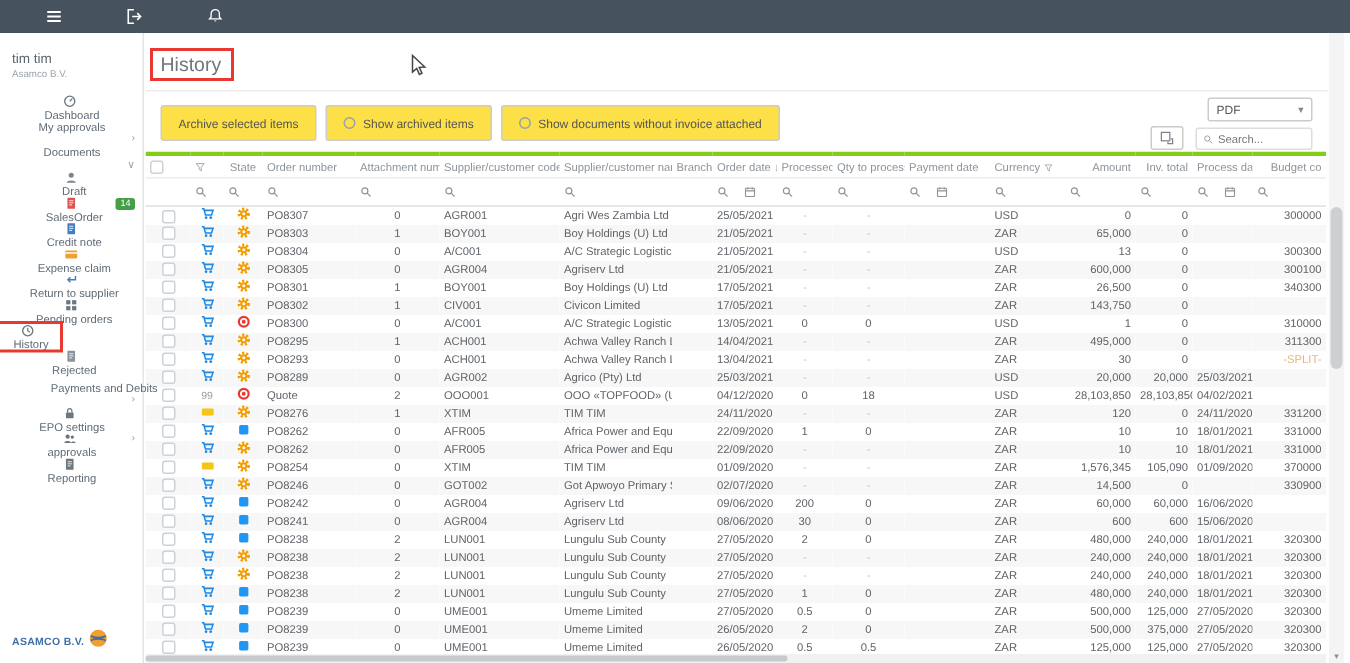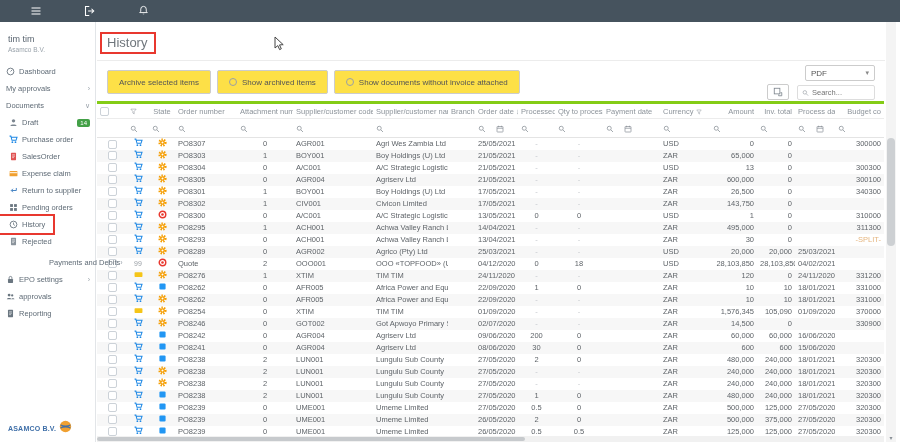--- a/index.html
+++ b/index.html
@@ -12,21 +12,21 @@
     background:#46535e; display:flex; align-items:center; gap:42px; padding-left:30px; z-index:5; }
   .topbar .tico { width:12px; height:12px; display:inline-flex; }
 
   
   .sidebar { position:absolute; top:22px; left:0; width:96px; bottom:0;
     background:#fff; border-right:1px solid #e2e5e8; z-index:4; }
   .userblock { padding:12px 8px 10px 8px; }
   .username { font-size:9px; color:#5a6570; }
   .usercompany { font-size:6.5px; color:#9aa3ab; margin-top:2px; }
   .side-item { display:flex; align-items:center; height:17px; padding:0 5px 0 6px;
-    font-size:7.5px; color:#5f6b76; cursor:default; white-space:nowrap; }
+    font-size:7.5px; color:#5f6b76; cursor:default; white-space:nowrap;flex-direction:column; }
   .side-item .sico { width:9px; height:9px; margin-right:4px; flex:0 0 auto; display:inline-flex; }
   .side-item.sub { padding-left:9px; }
   .side-item.noicon { }
   .side-item .chev { margin-left:auto; color:#98a1a9; font-size:7px; }
   .side-item .badge { margin-left:auto; background:#43a047; color:#fff; font-size:6px;
     border-radius:2px; padding:1px 3px; line-height:1; }
   .side-item.annotated { width:fit-content; padding-right:8px;
     outline:2px solid #e8382f; outline-offset:0px; }
   .sidelogo { position:absolute; bottom:5px; left:8px; display:flex; align-items:center; gap:3px; }
   .sidelogo .txt { font-size:7px; font-weight:bold; color:#3f6fa8; letter-spacing:.2px; }
@@ -140,35 +140,34 @@
             <circle cx="8" cy="5" r="3" fill="#7c8690"></circle>
             <path d="M2.5 14c.5-3.5 10.5-3.5 11 0z" fill="#7c8690"></path>
           </svg>
         </span>
         <span>Draft</span>
         <span class="badge">14</span>
       </div>
       <div class="side-item sub">
         <span class="sico">
           <svg width="9" height="9" viewBox="0 0 16 16">
-            <path d="M1 2h2.3l2 7.5h7.2l1.8-5.5H4.2" fill="none" stroke="#1e88e5" stroke-width="1.8"></path>
-            <circle cx="6" cy="12.7" r="1.6" fill="#1e88e5"></circle>
-            <circle cx="11.5" cy="12.7" r="1.6" fill="#1e88e5"></circle>
-          </svg>
-        </span>
-        <span>Purchase order</span>
-      </div>
-      <div class="side-item sub">
-        <span class="sico">
-          <svg width="9" height="9" viewBox="0 0 16 16">
             <rect x="3.5" y="1.5" width="9" height="13" rx="1" fill="#e05252"></rect>
             <path d="M5.5 5h5M5.5 7.5h5M5.5 10h3.5" stroke="#fff" stroke-width="1"></path>
           </svg>
         </span>
         <span>SalesOrder</span>
+      </div>
+      <div class="side-item sub">
+        <span class="sico">
+          <svg width="9" height="9" viewBox="0 0 16 16">
+            <rect x="3.5" y="1.5" width="9" height="13" rx="1" fill="#3f7fc1"></rect>
+            <path d="M5.5 5h5M5.5 7.5h5M5.5 10h3.5" stroke="#fff" stroke-width="1"></path>
+          </svg>
+        </span>
+        <span>Credit note</span>
       </div>
       <div class="side-item sub">
         <span class="sico">
           <svg width="9" height="9" viewBox="0 0 16 16">
             <rect x="1" y="3.5" width="14" height="9.5" rx="1.2" fill="#f0a030"></rect>
             <rect x="1" y="5.5" width="14" height="2" fill="#fff" opacity=".85"></rect>
           </svg>
         </span>
         <span>Expense claim</span>
       </div>

